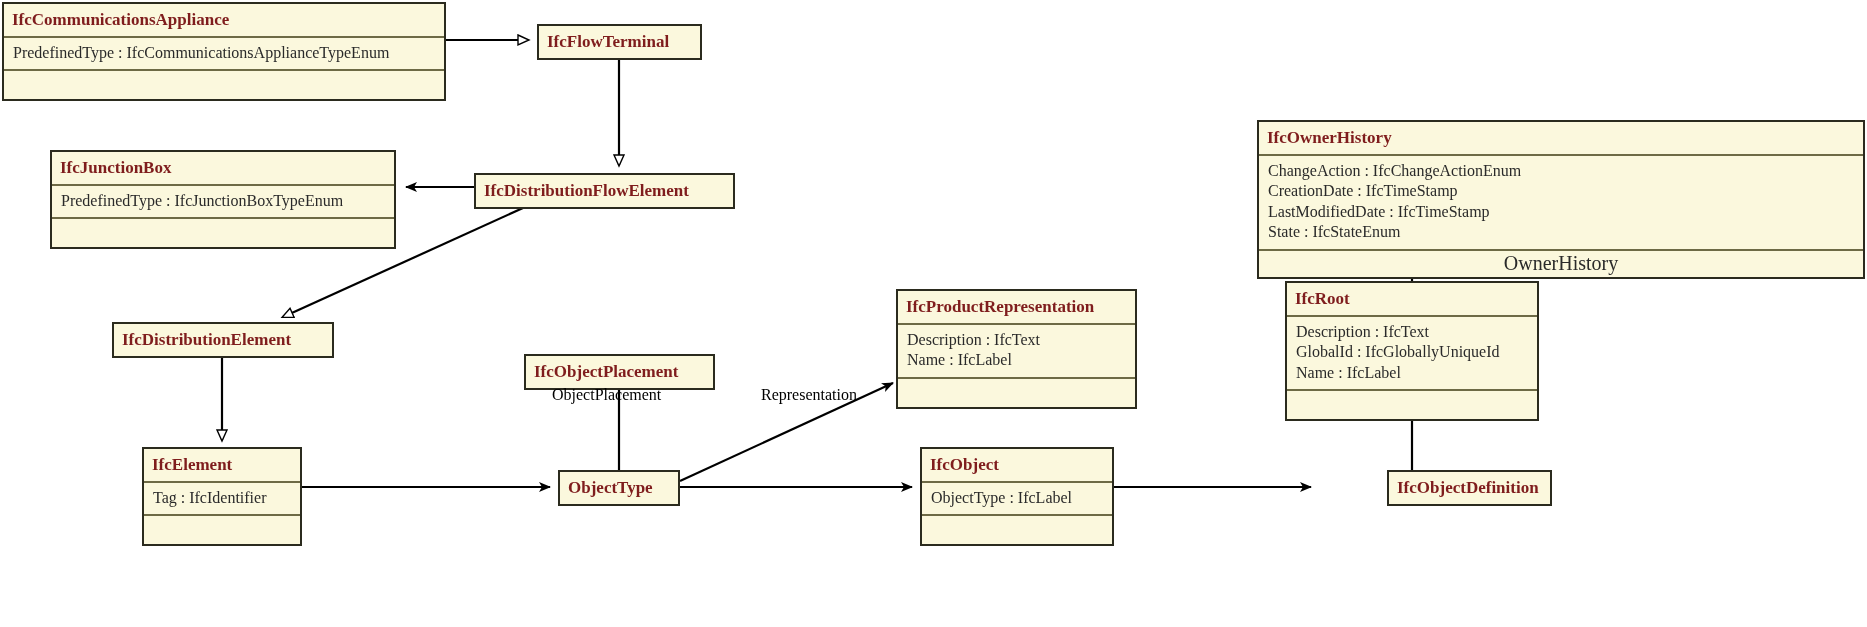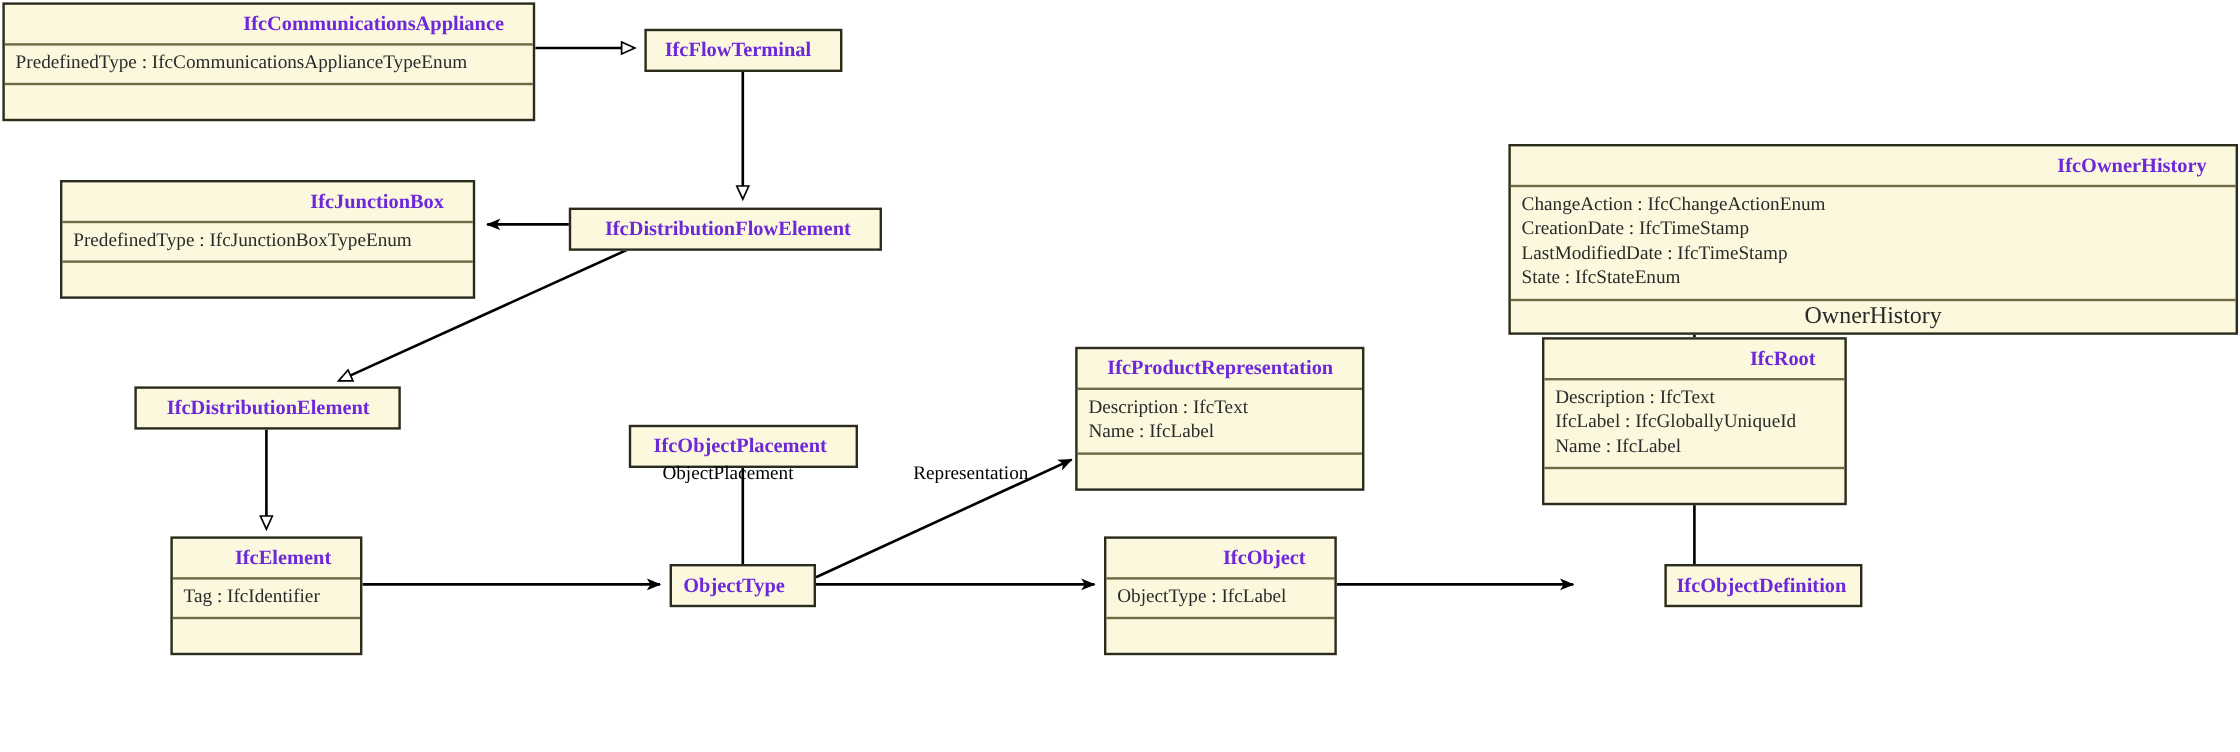--- a/index.html
+++ b/index.html
@@ -4,21 +4,21 @@
 <style>
   html,body{margin:0;padding:0;background:#ffffff;}
   body{width:1867px;height:627px;position:relative;overflow:hidden;
        font-family:"Liberation Serif","DejaVu Serif",serif;}
   #canvas{position:absolute;left:0;top:0;width:1867px;height:627px;}
   svg.edges{position:absolute;left:0;top:0;width:1867px;height:627px;pointer-events:none;}
 
   .uml{position:absolute;box-sizing:border-box;
        background:#fbf8dd;border:2px solid #2b2b1e;
        box-shadow:none;}
-  .uml .title{font-weight:bold;text-align:right;color:#6d28d9;
+  .uml .title{font-weight:bold;text-align:left;color:#7f1d1d;
        font-size:17px;line-height:1.0;padding:7px 24px 8px 8px;white-space:nowrap;}
   .uml .sep{height:0;border-top:2px solid #6d6a45;}
   .uml .attrs{padding:5px 9px 6px 9px;}
   .uml .attr{font-size:16px;color:#2a2a2a;line-height:1.28;white-space:nowrap;}
   .uml .empty{height:17px;}
   .uml .assoclabel{font-size:20px;color:#2a2a2a;text-align:center;line-height:1.15;padding:1px 4px 2px 4px;white-space:nowrap;}
 
   .edgelabel{position:absolute;font-size:16px;color:#000000;white-space:nowrap;
        font-family:"Liberation Serif","DejaVu Serif",serif;}
 </style>
@@ -129,21 +129,21 @@
     </div>
     <div class="sep"></div>
     <div class="assoclabel">OwnerHistory</div>
   </div>
 
   <div class="uml" style="left:1285px; top:281px; width:254px;">
     <div class="title">IfcRoot</div>
     <div class="sep"></div>
     <div class="attrs">
       <div class="attr">Description : IfcText</div>
-      <div class="attr">IfcLabel : IfcGloballyUniqueId</div>
+      <div class="attr">GlobalId : IfcGloballyUniqueId</div>
       <div class="attr">Name : IfcLabel</div>
     </div>
     <div class="sep"></div>
     <div class="attrs">
         <div class="empty"></div>
       </div>
   </div>
 
   <div class="uml" style="left:142px; top:447px; width:160px;">
     <div class="title">IfcElement</div>

